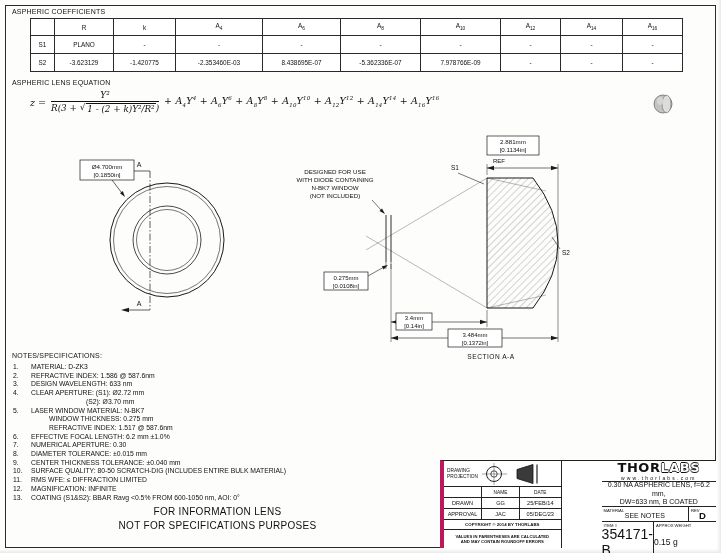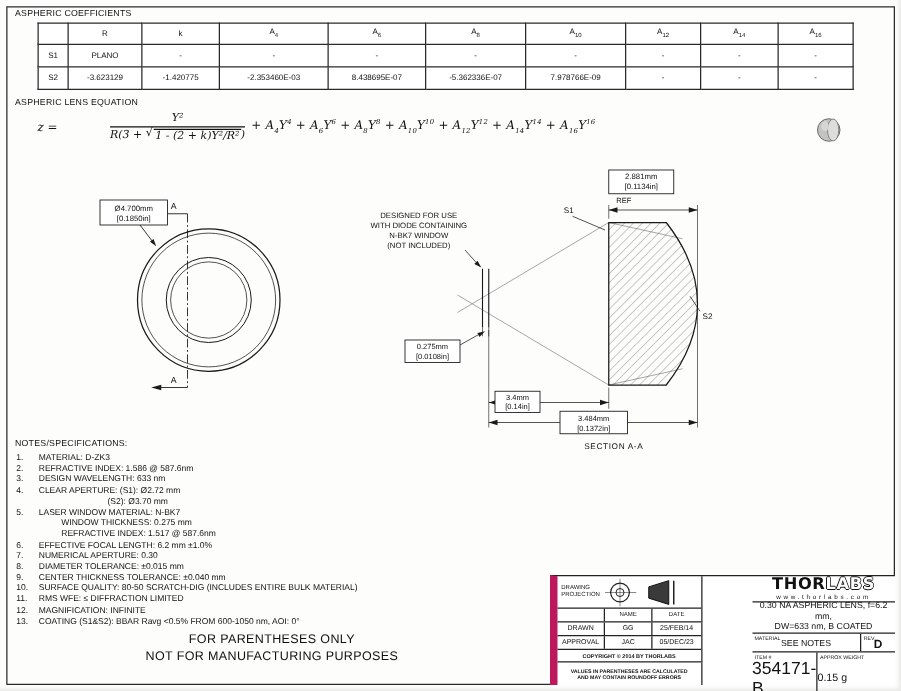--- a/index.html
+++ b/index.html
@@ -15,21 +15,21 @@
   .coef-table { position:absolute; left:30px; top:18px; width:652px; border-collapse:collapse;
                 table-layout:fixed; font-size:6.4px; background:#fff; }
   .coef-table th, .coef-table td { border:1px solid #2a2a2a; text-align:center; vertical-align:middle;
                 font-weight:normal; height:18px; padding:0; white-space:nowrap; }
   .coef-table thead th { height:17px; }
   .coef-table sub { font-size:4.8px; }
 
   
   .equation { position:absolute; left:30px; top:90px; display:flex; align-items:center; gap:5px;
               font-family:"DejaVu Serif","Liberation Serif",serif; font-style:italic; font-size:9.5px; }
-  .frac { display:inline-flex; flex-direction:column; align-items:center; font-size:8.8px;margin-left:37px; }
+  .frac { display:inline-flex; flex-direction:column; align-items:center; font-size:8.8px; }
   .frac .num { padding:0 3px 1px; }
   .fracline { align-self:stretch; height:0; border-top:1px solid #111; }
   .frac .den { padding-top:1px; display:inline-flex; align-items:flex-start; white-space:pre; }
   .radical { font-style:normal; transform:translateY(-1px); }
   .radicand { border-top:0.8px solid #111; padding:0 1px; margin-left:1px; }
   .eq-tail { letter-spacing:.2px; white-space:nowrap; }
   .eq-tail sub, .eq-tail sup { font-size:5.5px; }
 
   
   .notes-list { position:absolute; left:13px; top:363px; width:455px; }
@@ -41,21 +41,21 @@
   
   .info-only { position:absolute; left:85px; top:505px; width:265px; text-align:center;
                font-size:10px; line-height:13.5px; letter-spacing:.3px; }
 
   
   svg.drawing { position:absolute; }
   svg text { font-family:"Liberation Sans","DejaVu Sans",sans-serif; fill:#111; }
 
   
   .titleblock { position:absolute; left:440px; top:460px; width:276px; height:88px;
-                border-left:6px solid #be185d; border-top:1px solid #222; display:flex; background:#fff;gap:40px; }
+                border-left:4px solid #be185d; border-top:1px solid #222; display:flex; background:#fff;gap:40px; }
   .tb-left { width:135px; border-right:1px solid #222; display:flex; flex-direction:column; }
   .tb-proj { height:26px; border-bottom:1px solid #222; display:flex; align-items:center; gap:2px; padding-left:3px; }
   .tb-proj-label { font-size:4.8px; line-height:5.6px; width:30px; }
   .tb-approvals { height:33px; border-bottom:1px solid #222; display:flex; flex-direction:column; }
   .tb-row { flex:1; display:flex; border-bottom:1px solid #222; font-size:5.6px; }
   .tb-row:last-child { border-bottom:none; }
   .tb-head { font-size:4.8px; }
   .tb-row .c1 { width:38px; border-right:1px solid #222; display:flex; align-items:center; justify-content:center; }
   .tb-row .c2 { width:38px; border-right:1px solid #222; display:flex; align-items:center; justify-content:center; }
   .tb-row .c3 { flex:1; display:flex; align-items:center; justify-content:center; }
@@ -330,22 +330,22 @@
         <span class="note-num">12.</span>
         <span class="note-text">MAGNIFICATION: INFINITE</span>
       </div>
       <div class="note-row">
         <span class="note-num">13.</span>
         <span class="note-text">COATING (S1&amp;S2): BBAR Ravg &lt;0.5% FROM 600-1050 nm, AOI: 0°</span>
       </div>
     </div>
 
   <div class="info-only">
-    <div>FOR PARENTHESES ONLY</div>
-    <div>NOT FOR MANUFACTURING PURPOSES</div>
+    <div>FOR INFORMATION LENS</div>
+    <div>NOT FOR SPECIFICATIONS PURPOSES</div>
   </div>
 
   <div class="titleblock">
     <div class="tb-left">
       <div class="tb-proj">
         <div class="tb-proj-label">
           <div>DRAWING</div>
           <div>PROJECTION</div>
         </div>
         <svg width="72" height="24" viewBox="0 0 72 24">

